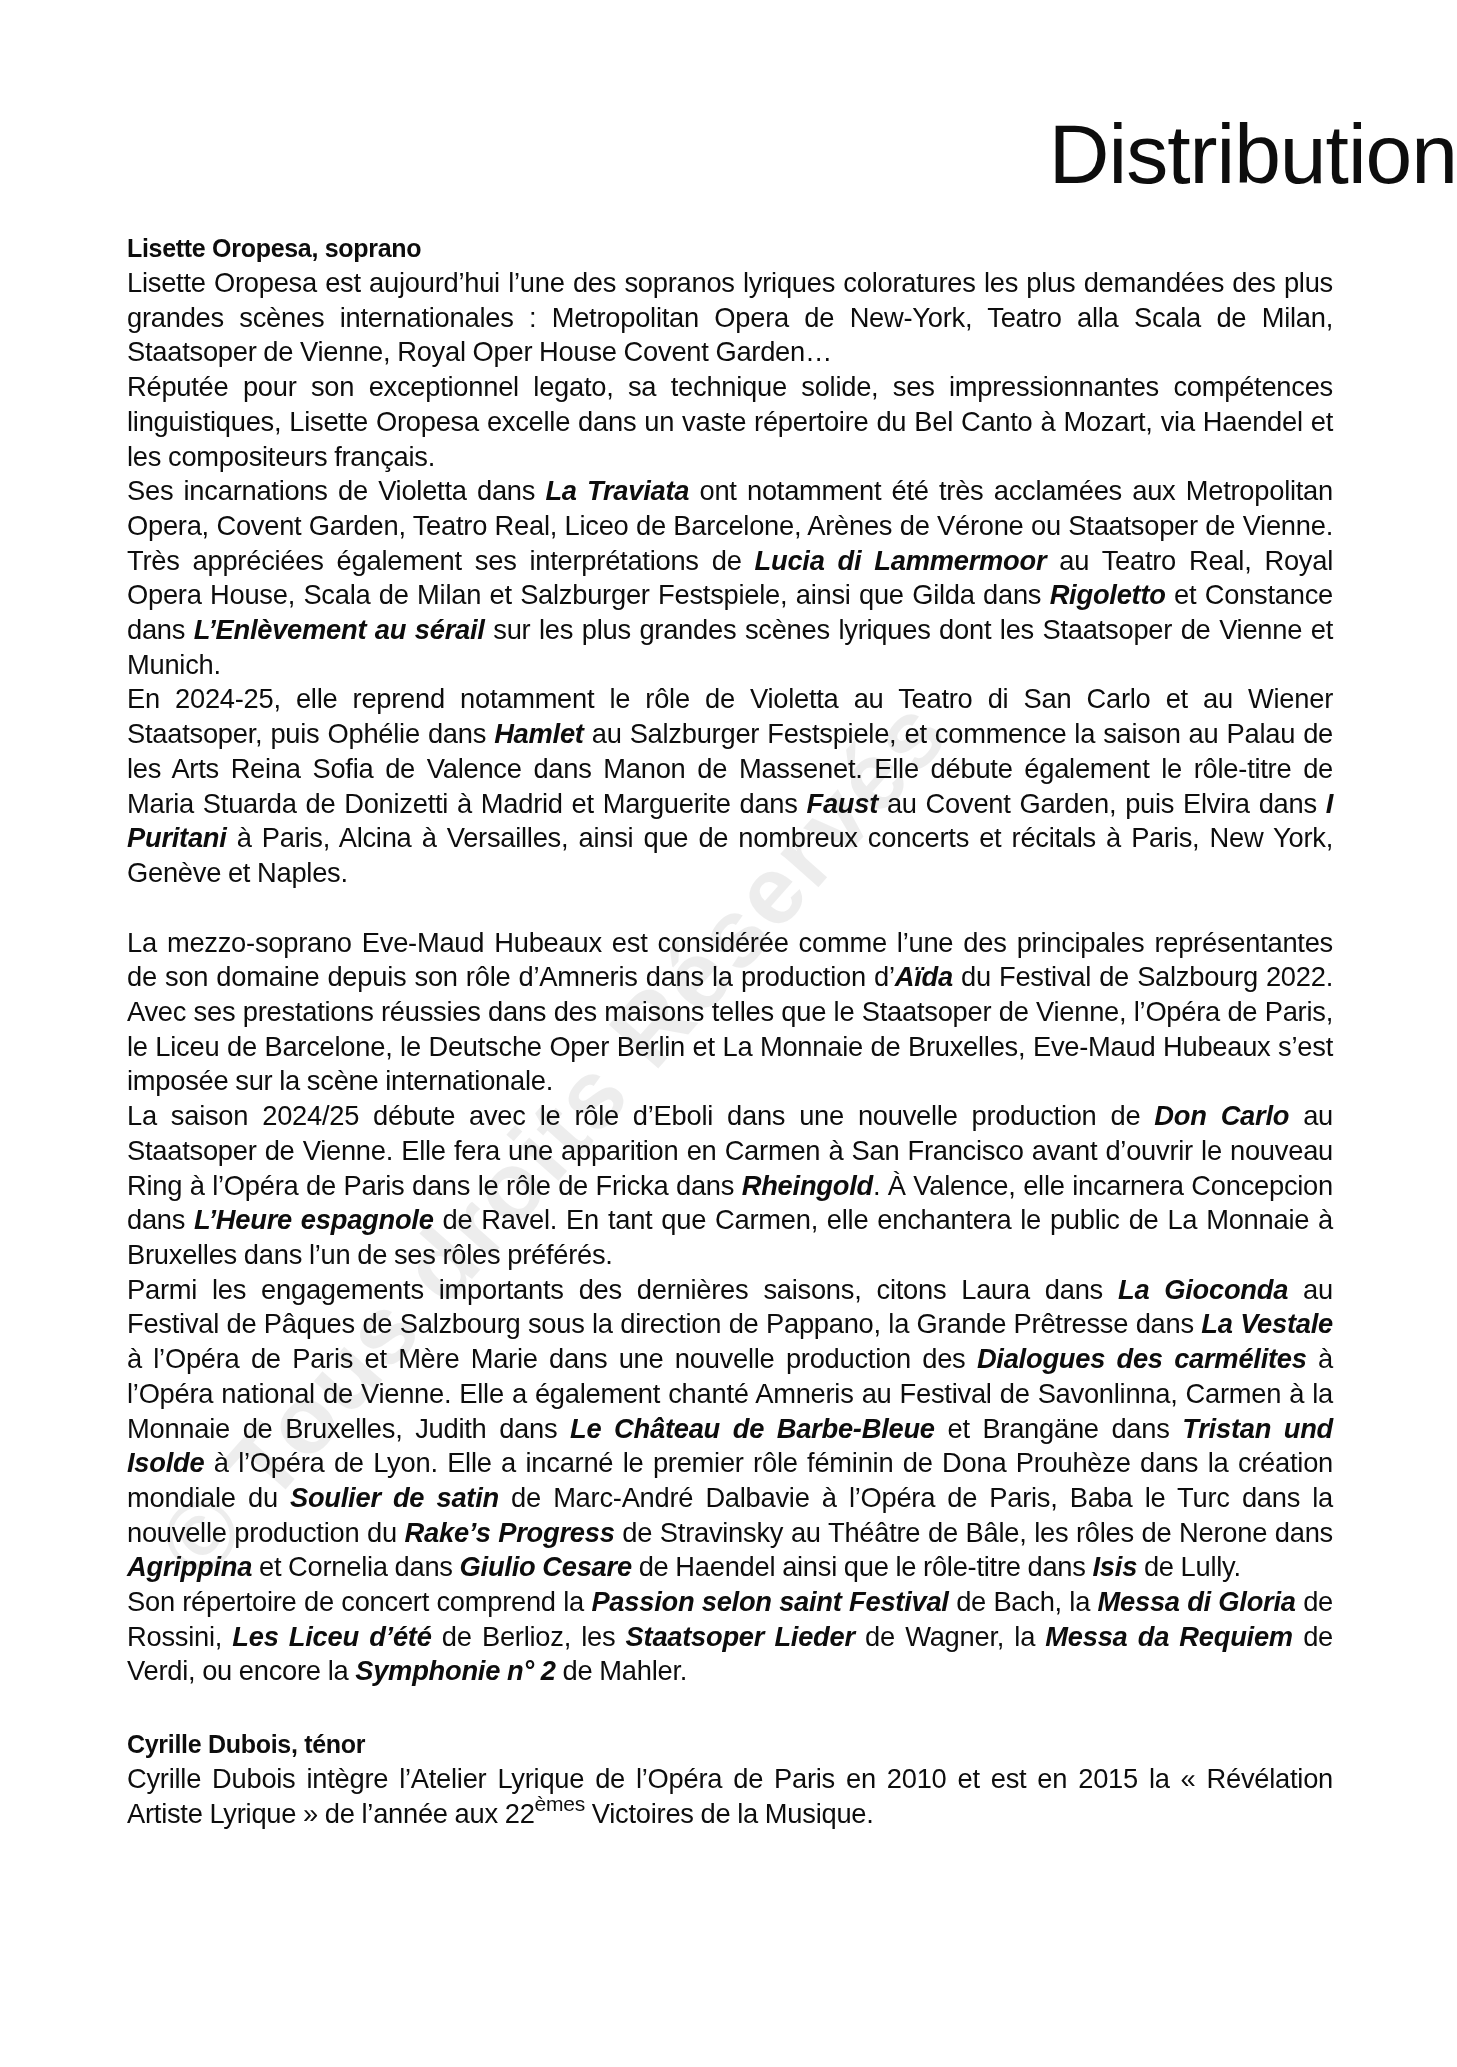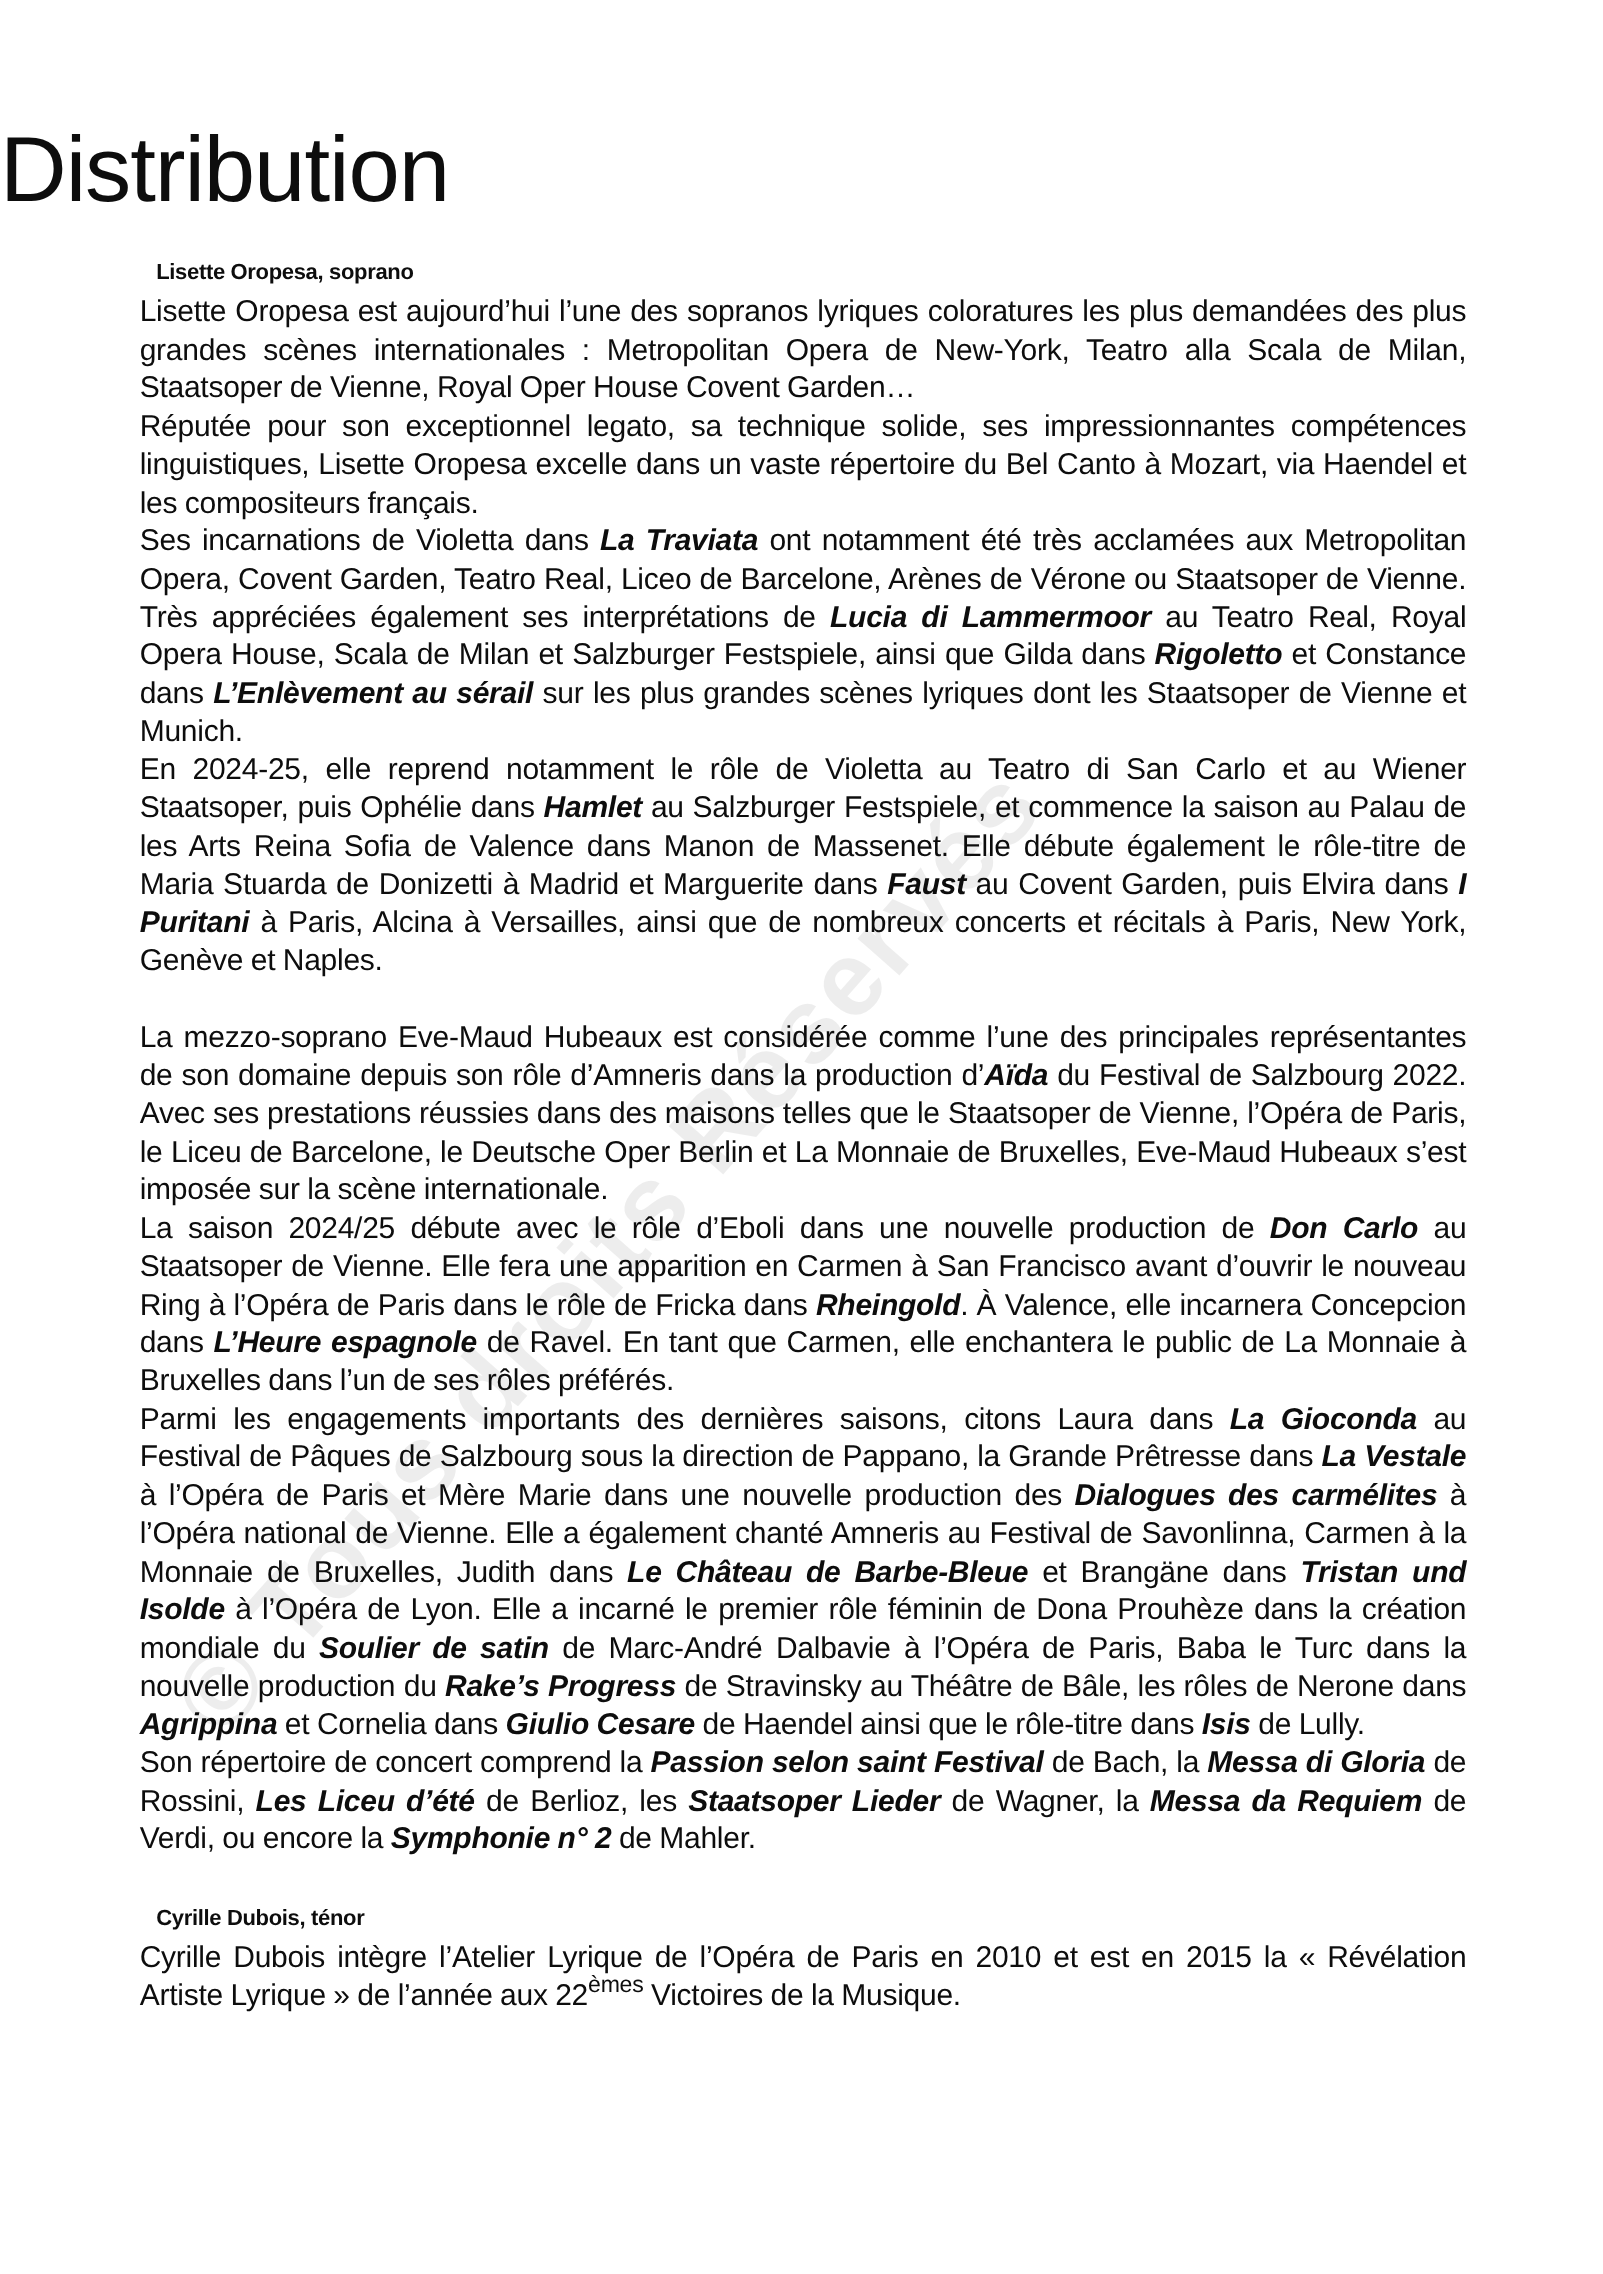--- a/index.html
+++ b/index.html
@@ -3,30 +3,30 @@
 <meta charset="utf-8">
 <style>
   html, body { margin: 0; padding: 0; background: #ffffff; }
   body {
     width: 1457px; height: 2067px; position: relative; overflow: hidden;
     font-family: "Liberation Sans", "DejaVu Sans", sans-serif;
     color: #0d0d0d;
   }
   .page { position: absolute; left: 0; top: 0; width: 1457px; height: 2067px; }
   .title {
-    position: absolute; left: 0; top: 104px; width: 1457px; text-align: left;
+    position: absolute; left: 0; top: 104px; width: 1457px; text-align: right;
     font-size: 84px; font-weight: 400; line-height: 100px; margin: 0; letter-spacing: -1px;
   }
   .content {
     position: absolute; left: 127px; top: 228px; width: 1206px;
   }
   .section { margin: 0; }
   .section + .section { margin-top: 35px; }
   .section-heading {
-    font-size: 20px; font-weight: 700; line-height: 40px; margin: 0 0 -2px 15px;
+    font-size: 25px; font-weight: 700; line-height: 40px; margin: 0 0 -2px 0;
     letter-spacing: -0.3px;
   }
   .para {
     font-size: 27.3px; line-height: 34.7px; margin: 0; text-align: justify;
     letter-spacing: -0.25px; word-spacing: -0.5px;
   }
   .para em { font-style: italic; font-weight: bold; }
   .para sup { font-size: 21px; line-height: 0; vertical-align: 12px; }
   .watermark-wrap { position: absolute; left: 0; top: 0; width: 1457px; height: 2067px; pointer-events: none; }
   .watermark-inner {

